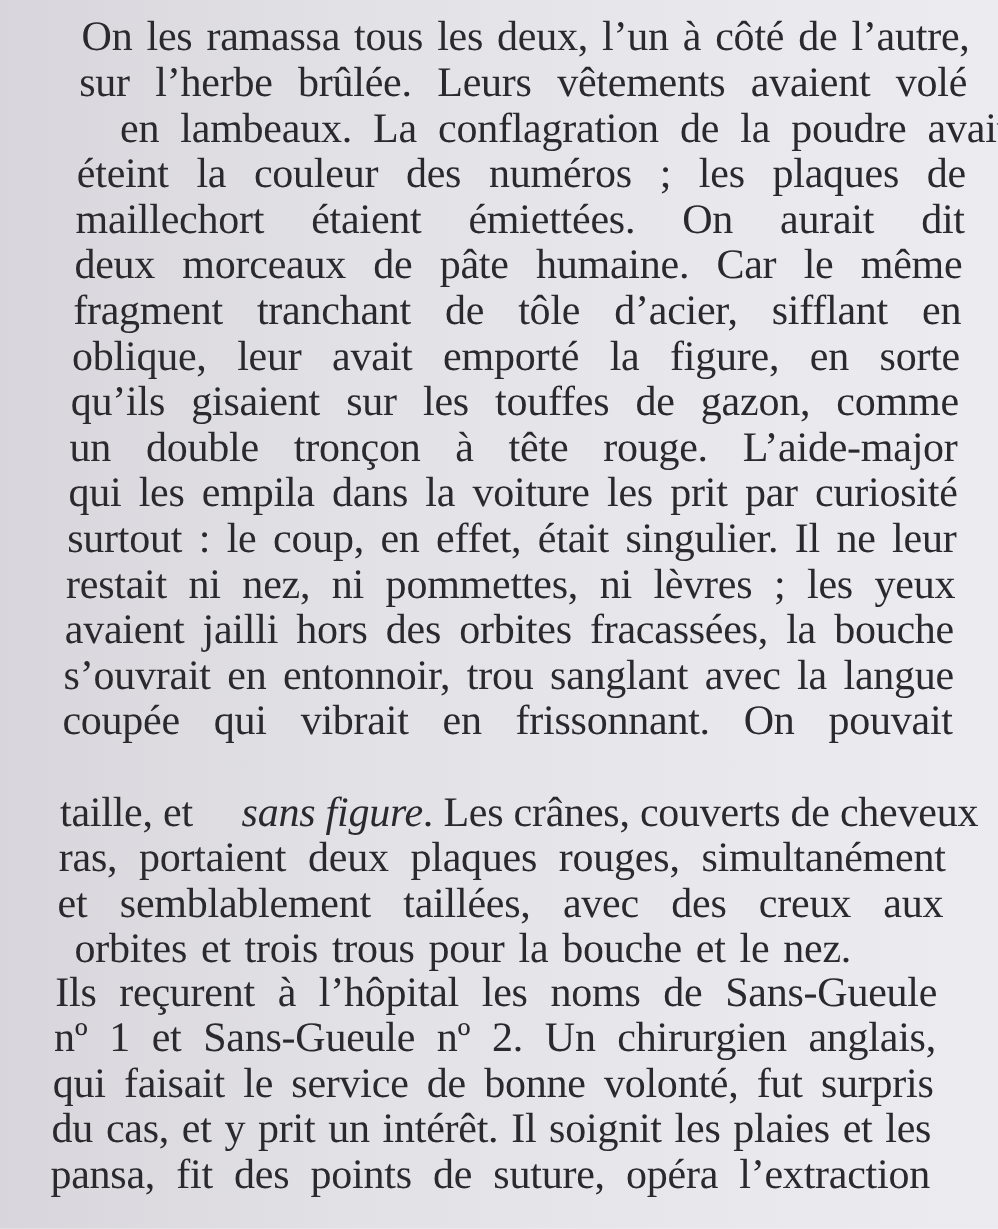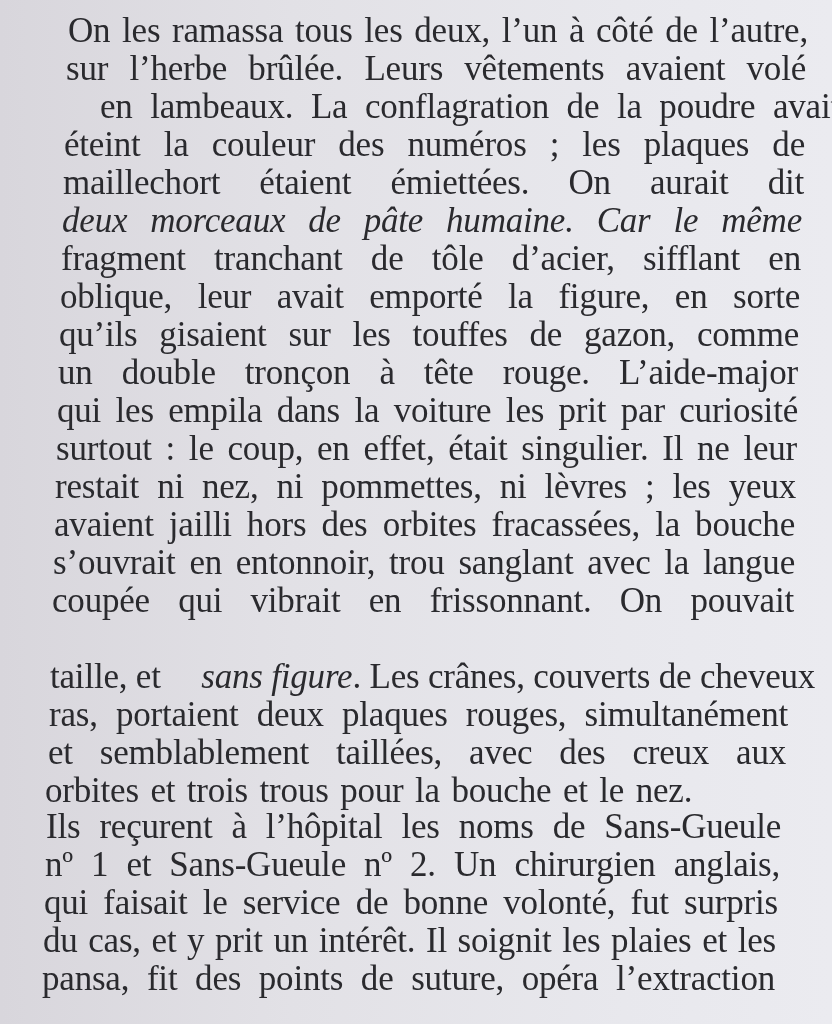--- a/index.html
+++ b/index.html
@@ -41,33 +41,33 @@
   </style>
 </head>
 <body>
 
 <div class="page">
   <div class="line" style="left:68px; top:12px; width:740px;">On les ramassa tous les deux, l’un à côté de l’autre,</div>
   <div class="line" style="left:66px; top:50px; width:740px;">sur l’herbe brûlée. Leurs vêtements avaient volé</div>
   <div class="line" style="left:65px; top:88px; width:740px;margin-left:35px;">en lambeaux. La conflagration de la poudre avait</div>
   <div class="line" style="left:64px; top:126px; width:741px;">éteint la couleur des numéros ; les plaques de</div>
   <div class="line" style="left:63px; top:164px; width:741px;">maillechort étaient émiettées. On aurait dit</div>
-  <div class="line" style="left:62px; top:202px; width:740px;font-style:italic;">deux morceaux de pâte humaine. Car le même</div>
+  <div class="line" style="left:62px; top:202px; width:740px;">deux morceaux de pâte humaine. Car le même</div>
   <div class="line" style="left:61px; top:240px; width:740px;">fragment tranchant de tôle d’acier, sifflant en</div>
   <div class="line" style="left:60px; top:278px; width:740px;">oblique, leur avait emporté la figure, en sorte</div>
   <div class="line" style="left:59px; top:316px; width:740px;">qu’ils gisaient sur les touffes de gazon, comme</div>
   <div class="line" style="left:58px; top:354px; width:740px;">un double tronçon à tête rouge. L’aide-major</div>
   <div class="line" style="left:57px; top:392px; width:741px;">qui les empila dans la voiture les prit par curiosité</div>
   <div class="line" style="left:56px; top:430px; width:741px;">surtout : le coup, en effet, était singulier. Il ne leur</div>
   <div class="line" style="left:55px; top:468px; width:741px;">restait ni nez, ni pommettes, ni lèvres ; les yeux</div>
   <div class="line" style="left:54px; top:506px; width:741px;">avaient jailli hors des orbites fracassées, la bouche</div>
   <div class="line" style="left:53px; top:544px; width:742px;">s’ouvrait en entonnoir, trou sanglant avec la langue</div>
   <div class="line" style="left:52px; top:582px; width:742px;">coupée qui vibrait en frissonnant. On pouvait</div>
   <div class="line" style="left:50px; top:658px; width:740px;"><span>taille, et </span><em>sans figure</em><span>. Les crânes, couverts de cheveux</span></div>
   <div class="line" style="left:49px; top:696px; width:739px;">ras, portaient deux plaques rouges, simultanément</div>
   <div class="line" style="left:48px; top:734px; width:738px;">et semblablement taillées, avec des creux aux</div>
-  <div class="line last" style="left:45px; top:772px; width:700px; word-spacing:3px;">orbites et trois trous pour la bouche et le nez.</div>
+  <div class="line last" style="left:62px; top:772px; width:700px; word-spacing:3px;">orbites et trois trous pour la bouche et le nez.</div>
   <div class="line" style="left:46px; top:808px; width:735px;">Ils reçurent à l’hôpital les noms de Sans-Gueule</div>
   <div class="line" style="left:45px; top:846px; width:735px;">nº 1 et Sans-Gueule nº 2. Un chirurgien anglais,</div>
   <div class="line" style="left:44px; top:884px; width:734px;">qui faisait le service de bonne volonté, fut surpris</div>
   <div class="line" style="left:43px; top:922px; width:733px;">du cas, et y prit un intérêt. Il soignit les plaies et les</div>
   <div class="line" style="left:42px; top:960px; width:733px;">pansa, fit des points de suture, opéra l’extraction</div>
 </div>
 
 </body></html>

